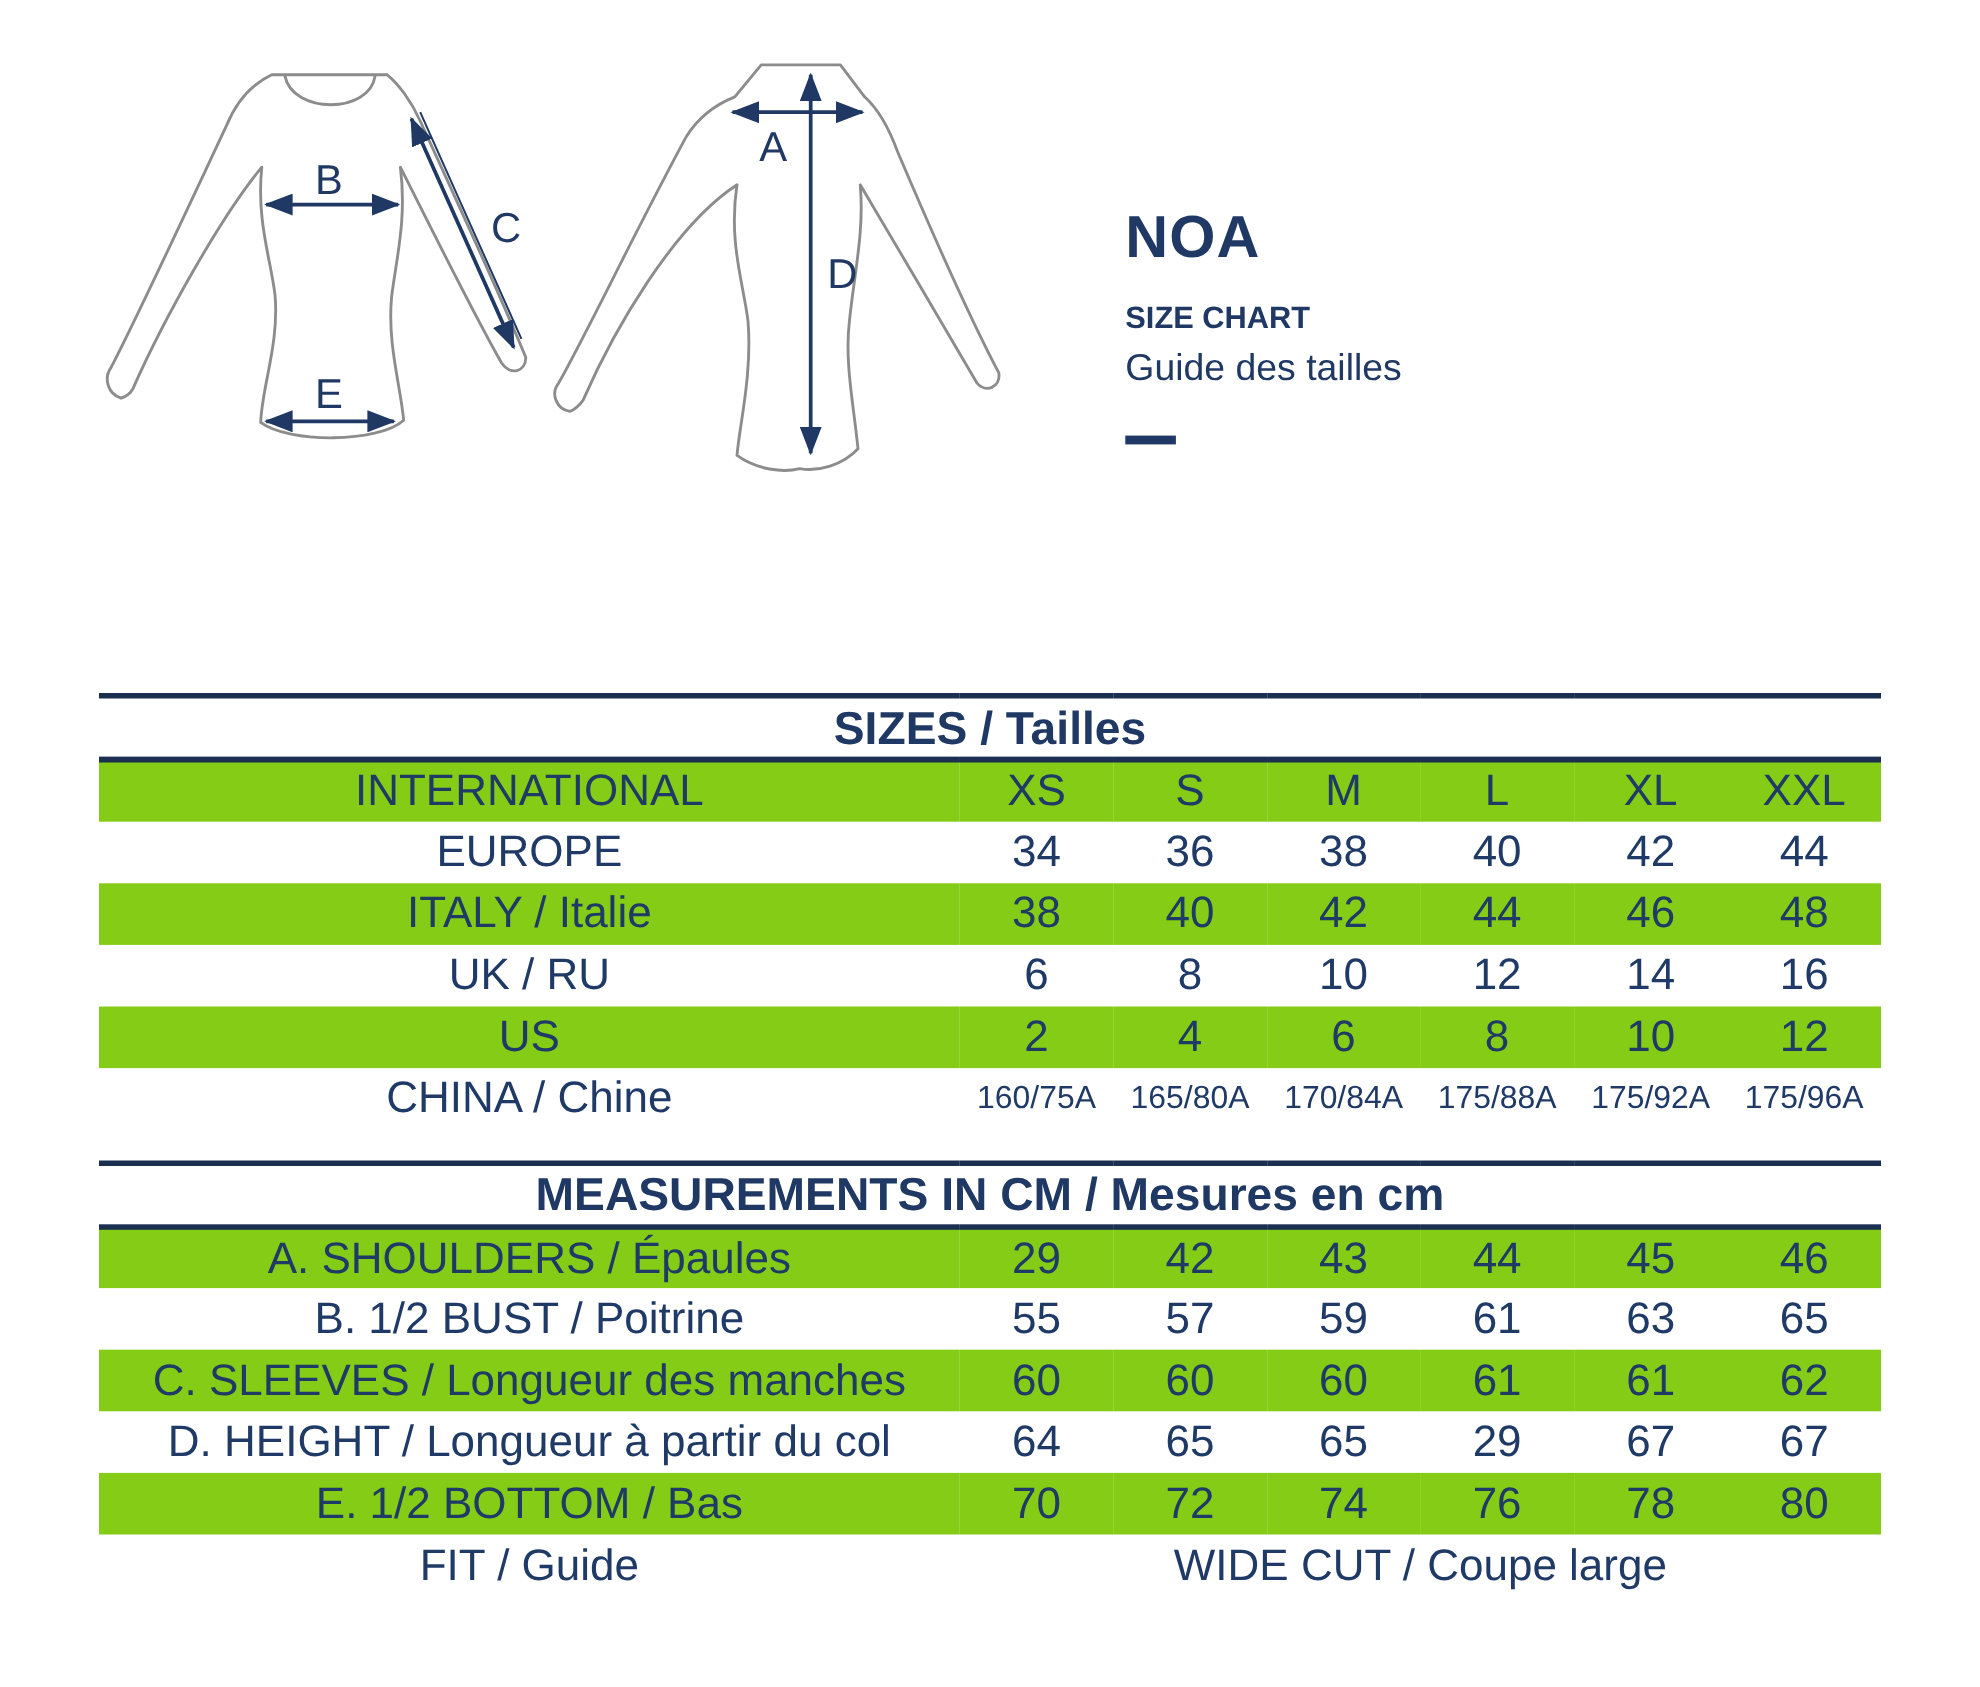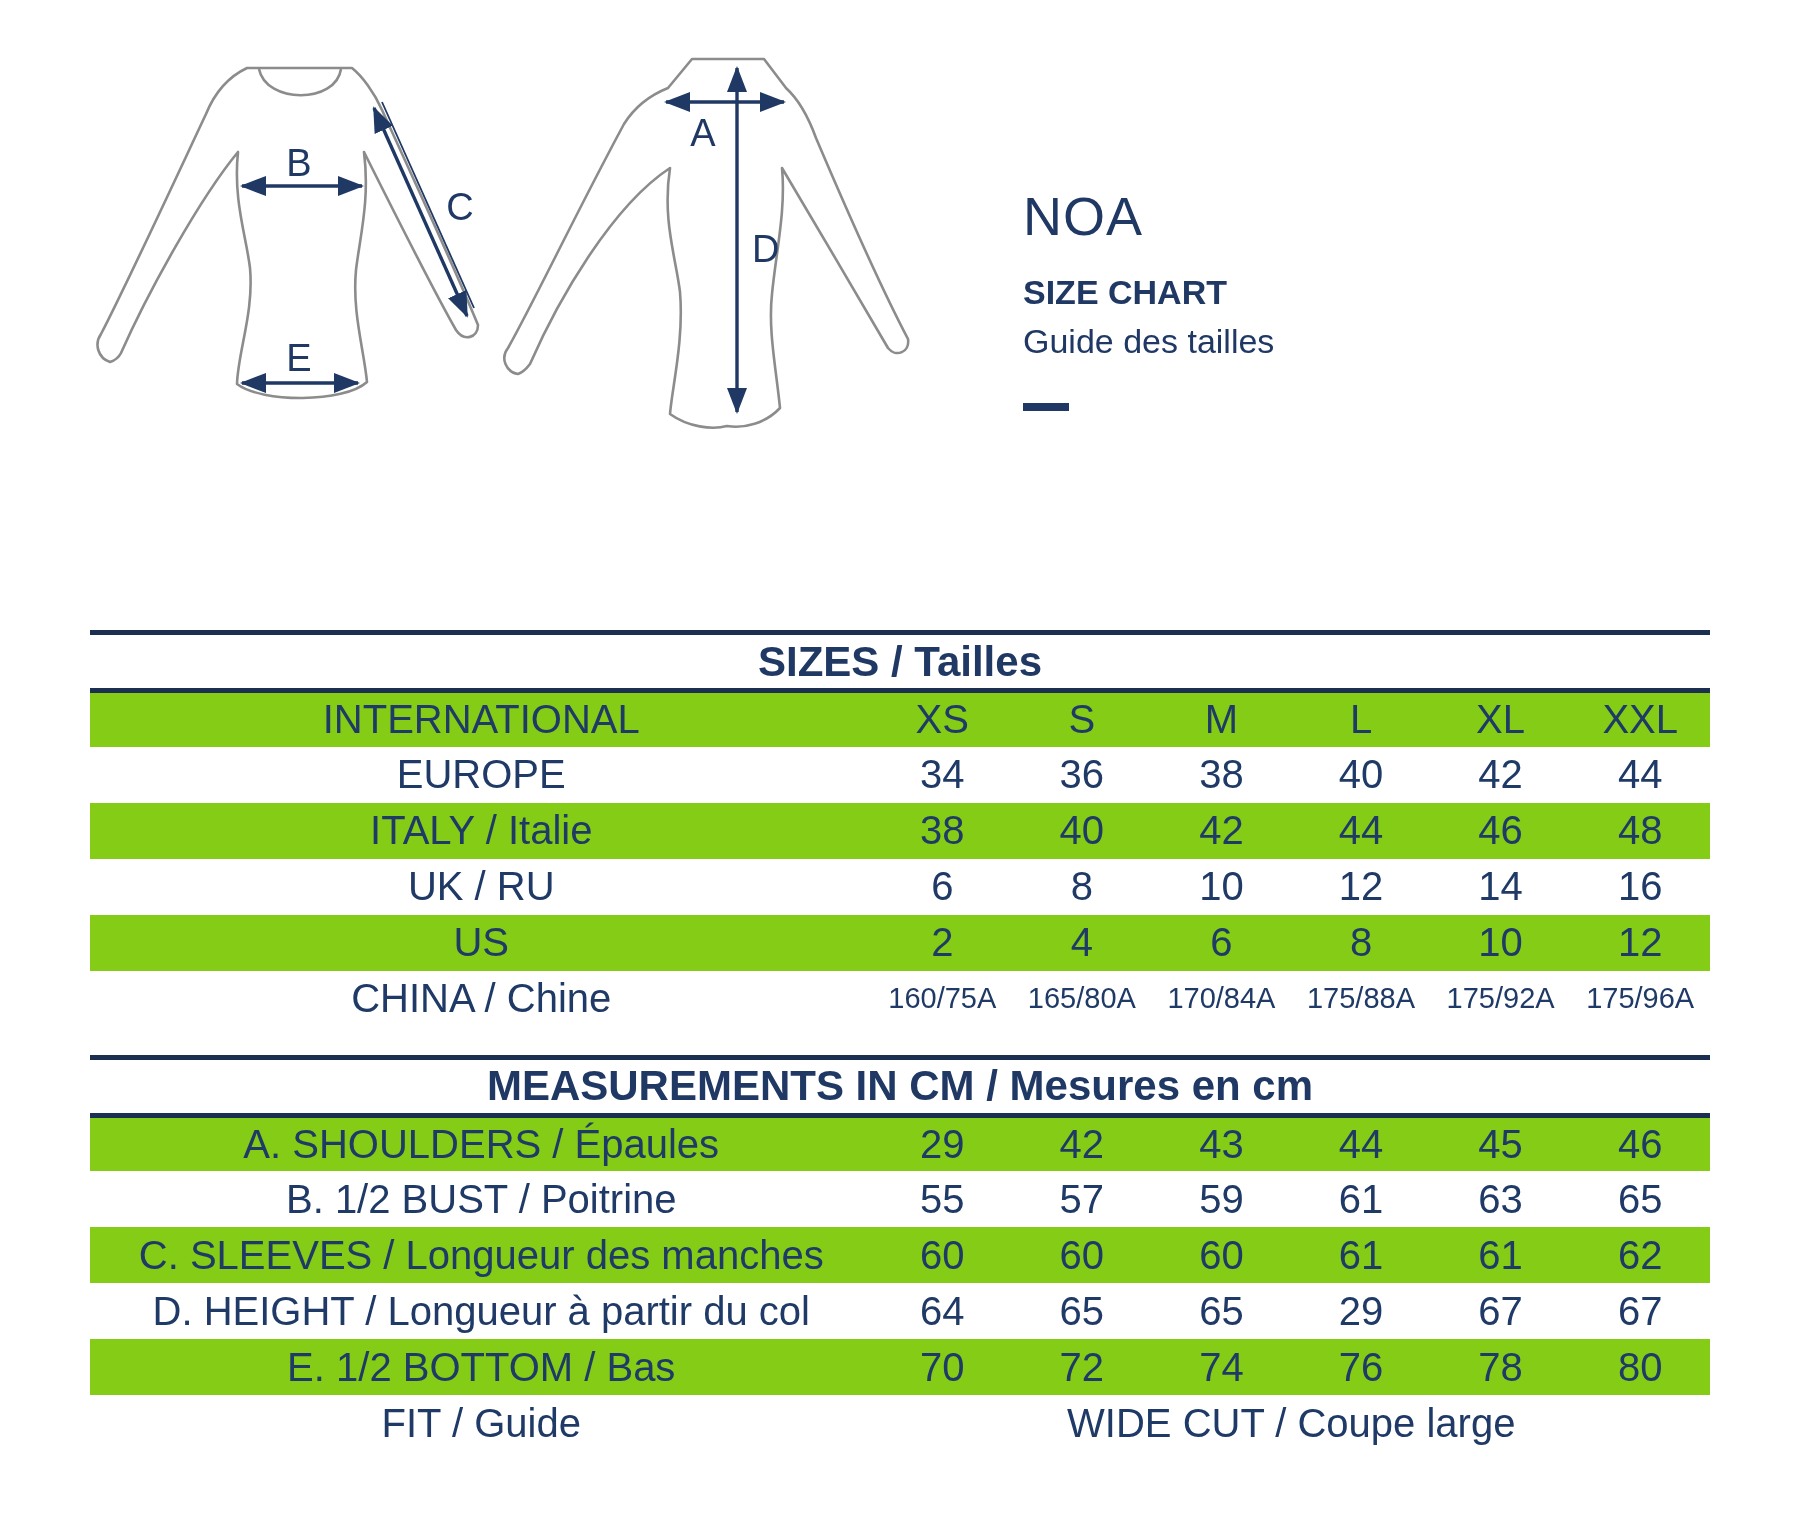--- a/index.html
+++ b/index.html
@@ -10,22 +10,22 @@
   }
   
   .diagram { position:absolute; left:0; top:0; width:980px; height:460px; }
   .garment { fill:#ffffff; stroke:#8c8c8c; stroke-width:2.6; stroke-linejoin:round; }
   .seam    { fill:none; stroke:#8c8c8c; stroke-width:2.6; }
   .mline   { stroke:#1f3864; stroke-width:3.4; fill:none; }
   .mthin   { stroke:#1f3864; stroke-width:1.8; fill:none; }
   .mlabel  { fill:#1f3864; font-size:38px; font-family:"Liberation Sans", sans-serif; }
   
   .title-block { position:absolute; left:1023px; top:185px; }
-  .product-name   { font-size:54px; font-weight:normal; color:#1f3864; letter-spacing:1px; }
-  .chart-heading  { font-size:34px; font-weight:bold; color:#1f3864; margin-top:26px; }
+  .product-name   { font-size:54px; font-weight:bold; color:#1f3864; letter-spacing:1px; }
+  .chart-heading  { font-size:28px; font-weight:bold; color:#1f3864; margin-top:26px; }
   .chart-subheading{ font-size:34px; color:#1f3864; margin-top:10px; }
   .title-dash { width:46px; height:8px; background:#1f3864; margin-top:42px; }
   
   .tables { position:absolute; left:90px; top:630px; width:1620px; }
   table { border-collapse:collapse; table-layout:fixed; width:1620px; }
   table.measurements { margin-top:28px; }
   col.lab { width:48.3%; }
   col.val { width:8.6166%; }
   th.tbl-title {
     border-top:5px solid #1b3050; border-bottom:5px solid #1b3050;

